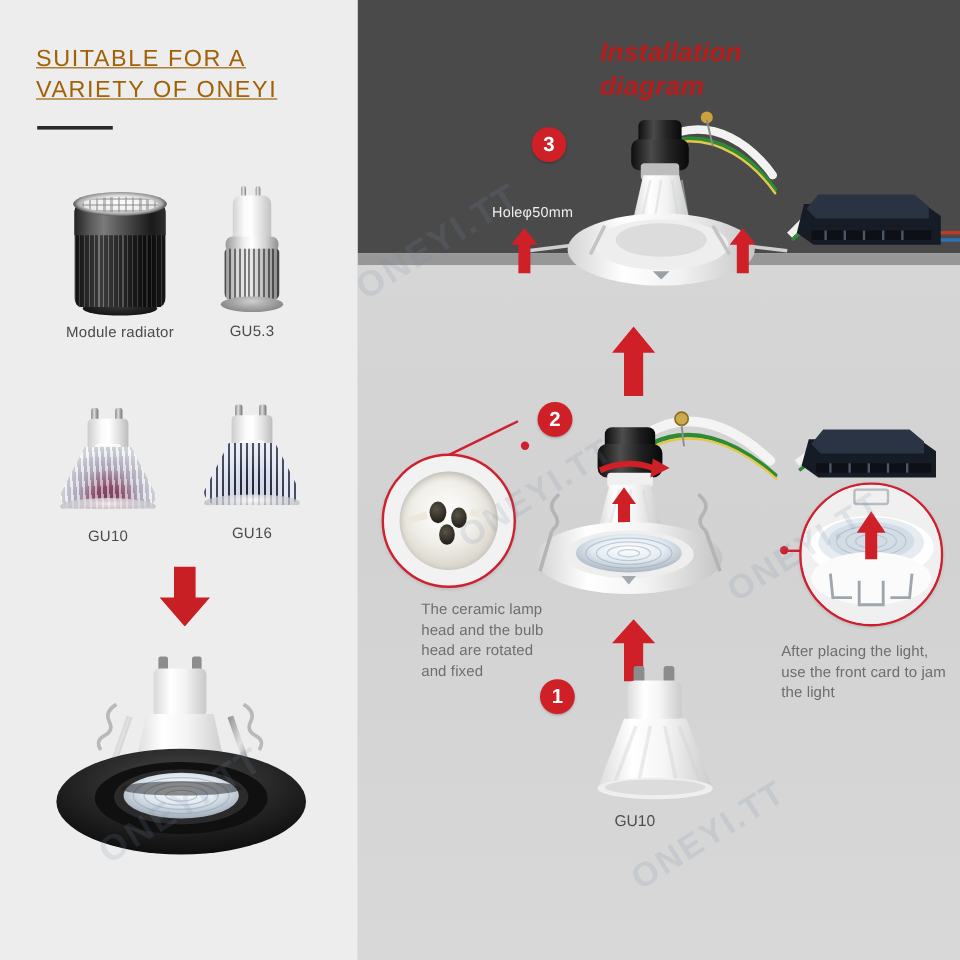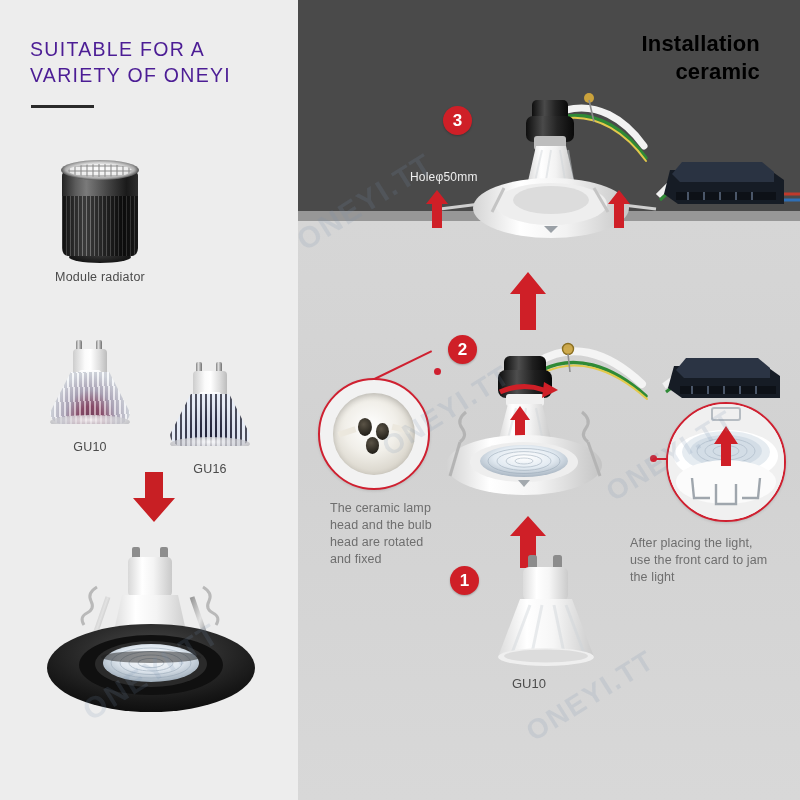--- a/index.html
+++ b/index.html
@@ -9,21 +9,21 @@
     background:#ededed;
     overflow:hidden;
   }
   #page{position:relative;width:800px;height:800px;overflow:hidden;}
 
   
   #left-panel{position:absolute;left:0;top:0;width:298px;height:800px;background:#ededed;overflow:hidden;}
   #left-title{
     position:absolute;left:30px;top:36px;width:240px;
     font-size:19.5px;line-height:26px;letter-spacing:1.3px;
-    color:#4c1d95;font-weight:400;
+    color:#a16207;font-weight:400;text-decoration:underline;
   }
   #title-rule{position:absolute;left:31px;top:105px;width:63px;height:3px;background:#2a2a2a;}
 
   .prod-cell{position:absolute;text-align:center;}
   .prod-label{font-size:12.5px;color:#4b4b4b;letter-spacing:.2px;text-align:center;}
 
   
   .radiator{position:relative;width:78px;height:100px;margin:0 auto 10px;}
   .radiator .rim{
     position:absolute;left:0;top:0;width:78px;height:20px;border-radius:50%;
@@ -122,22 +122,22 @@
   #black-fixture{position:absolute;left:40px;top:545px;width:222px;height:190px;}
 
   
   #right-panel{position:absolute;left:298px;top:0;width:502px;height:800px;overflow:hidden;background:#d3d3d3;}
   #ceiling{position:absolute;left:0;top:0;width:502px;height:211px;background:#4a4a4a;}
   #ceiling-edge{position:absolute;left:0;top:211px;width:502px;height:10px;background:#979797;}
   #wall{position:absolute;left:0;top:221px;width:502px;height:579px;
     background:linear-gradient(180deg,#d6d6d6 0%,#d2d2d2 40%,#d8d8d8 100%);}
 
   #install-title{
-    position:absolute;right:40px;top:30px;width:260px;text-align:right;
-    color:#000000;font-size:22px;font-weight:bold;line-height:28px;letter-spacing:.2px;
+    position:absolute;right:40px;top:30px;width:260px;
+    color:#b91c1c;font-size:22px;font-weight:bold;line-height:28px;letter-spacing:.2px;font-style:italic;
   }
 
   .step-badge{
     position:absolute;width:29px;height:29px;border-radius:50%;
     background:#cf1f27;color:#fff;font-size:17px;font-weight:bold;
     display:flex;align-items:center;justify-content:center;line-height:1;
     box-shadow:0 1px 2px rgba(0,0,0,.25);
   }
   #badge3{left:145px;top:106px;}
   #badge2{left:150px;top:335px;}
@@ -155,21 +155,21 @@
   .callout-left-art{
     position:absolute;left:50%;top:50%;transform:translate(-50%,-50%);width:76%;height:76%;
     border-radius:50%;
     background:radial-gradient(circle at 46% 42%,#ffffff 0%,#f1efe9 40%,#d9d5cb 72%,#b9b4a8 100%);
     box-shadow:inset 0 2px 6px rgba(0,0,0,.2);
   }
   .cer-hole{position:absolute;border-radius:50%;background:radial-gradient(circle at 40% 35%,#5a5346,#211e18 80%);}
   .cer-slot{position:absolute;background:#ece8de;}
 
   .callout-text{
-    position:absolute;color:#6e6e6e;font-size:12.5px;line-height:17px;letter-spacing:.1px;
+    position:absolute;color:#6e6e6e;font-size:12.5px;line-height:17px;letter-spacing:.1px;margin-left:21px;
   }
 
   .leader{position:absolute;background:#cf2030;height:2px;transform-origin:left center;}
   .leader-dot{position:absolute;width:7px;height:7px;border-radius:50%;background:#cf2030;}
 
   
   .wm{position:absolute;color:rgba(120,140,175,.16);font-size:34px;font-weight:bold;
       letter-spacing:2px;transform:rotate(-32deg);pointer-events:none;user-select:none;white-space:nowrap;}
 
   .gu10-caption{position:absolute;font-size:13px;color:#4d4d4d;}
@@ -189,35 +189,48 @@
 
     <div class="prod-cell" style="left:40px;top:160px;width:120px;">
       <div class="radiator">
         <div class="body"></div>
           <div class="rim"></div>
           <div class="base"></div>
       </div>
       <div class="prod-label">Module radiator</div>
     </div>
 
+    <div class="prod-cell" style="left:150px;top:155px;width:120px;">
+      <div class="gu53">
+        <div class="pins">
+            <i class="a"></i>
+            <i class="b"></i>
+          </div>
+        <div class="neck"></div>
+          <div class="shoulder"></div>
+          <div class="fins"></div>
+          <div class="ring"></div>
+      </div>
+      <div class="prod-label">GU5.3</div>
+    </div>
 
     <div class="prod-cell" style="left:30px;top:340px;width:120px;">
       <div class="refl gu10">
         <div class="pins">
             <i class="a"></i>
             <i class="b"></i>
           </div>
         <div class="cap"></div>
           <div class="glass"></div>
           <div class="cone"></div>
       </div>
       <div class="prod-label">GU10</div>
     </div>
 
-    <div class="prod-cell" style="left:150px;top:362px;width:120px;">
+    <div class="prod-cell" style="left:150px;top:337px;width:120px;">
       <div class="refl gu16">
         <div class="pins">
             <i class="a"></i>
             <i class="b"></i>
           </div>
         <div class="cap"></div>
           <div class="glass"></div>
           <div class="cone"></div>
       </div>
       <div class="prod-label">GU16</div>
@@ -286,21 +299,21 @@
   </div>
 
   <div id="right-panel">
 
     <div id="ceiling"></div>
     <div id="ceiling-edge"></div>
     <div id="wall"></div>
 
     <div id="install-title">
       <div>Installation</div>
-      <div>ceramic</div>
+      <div>diagram</div>
     </div>
 
     <div class="step-badge" id="badge3">
       <span>3</span>
     </div>
     <div id="hole-label">Holeφ50mm</div>
 
     <svg style="position:absolute;left:120px;top:88px;width:290px;height:165px;" viewBox="0 0 290 165" aria-hidden="true">
       <defs>
         <linearGradient id="wht3" x1="0" y1="0" x2="1" y2="0">

